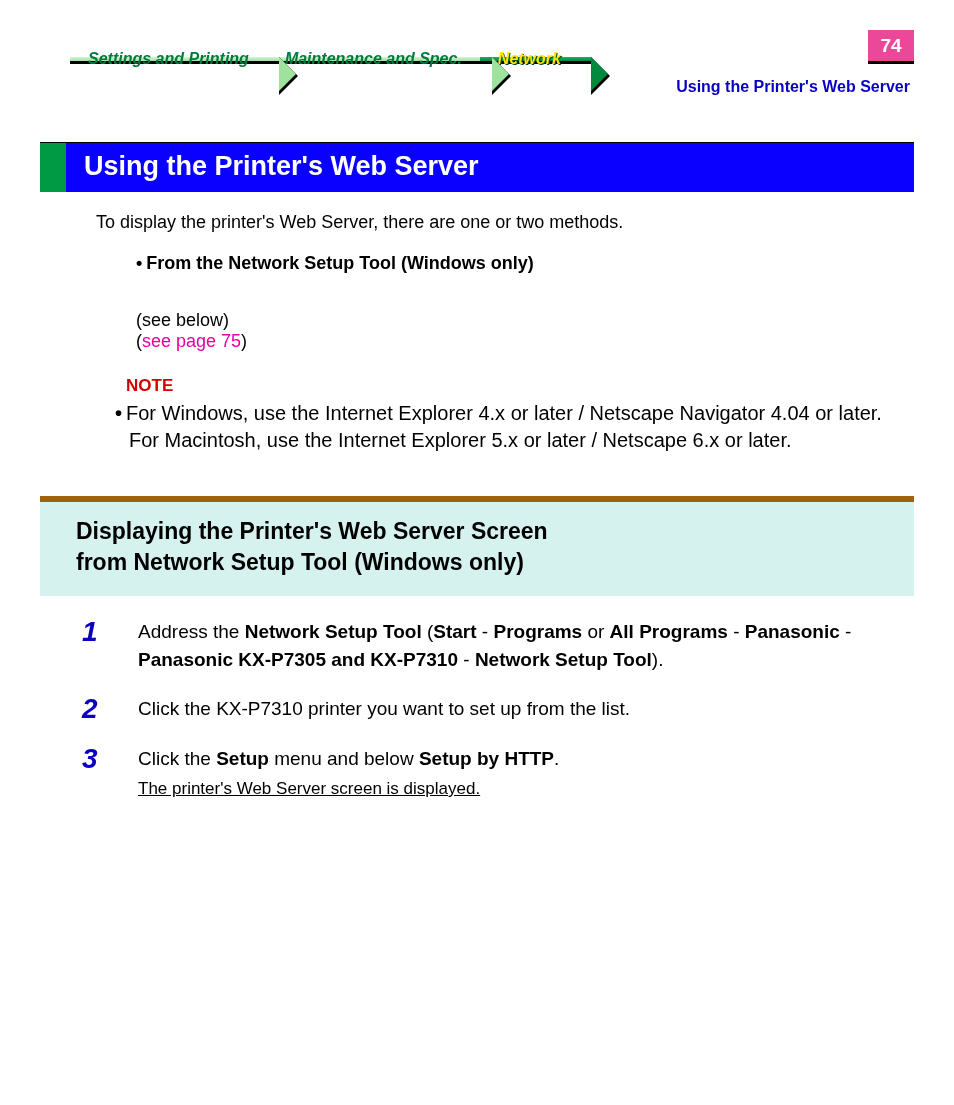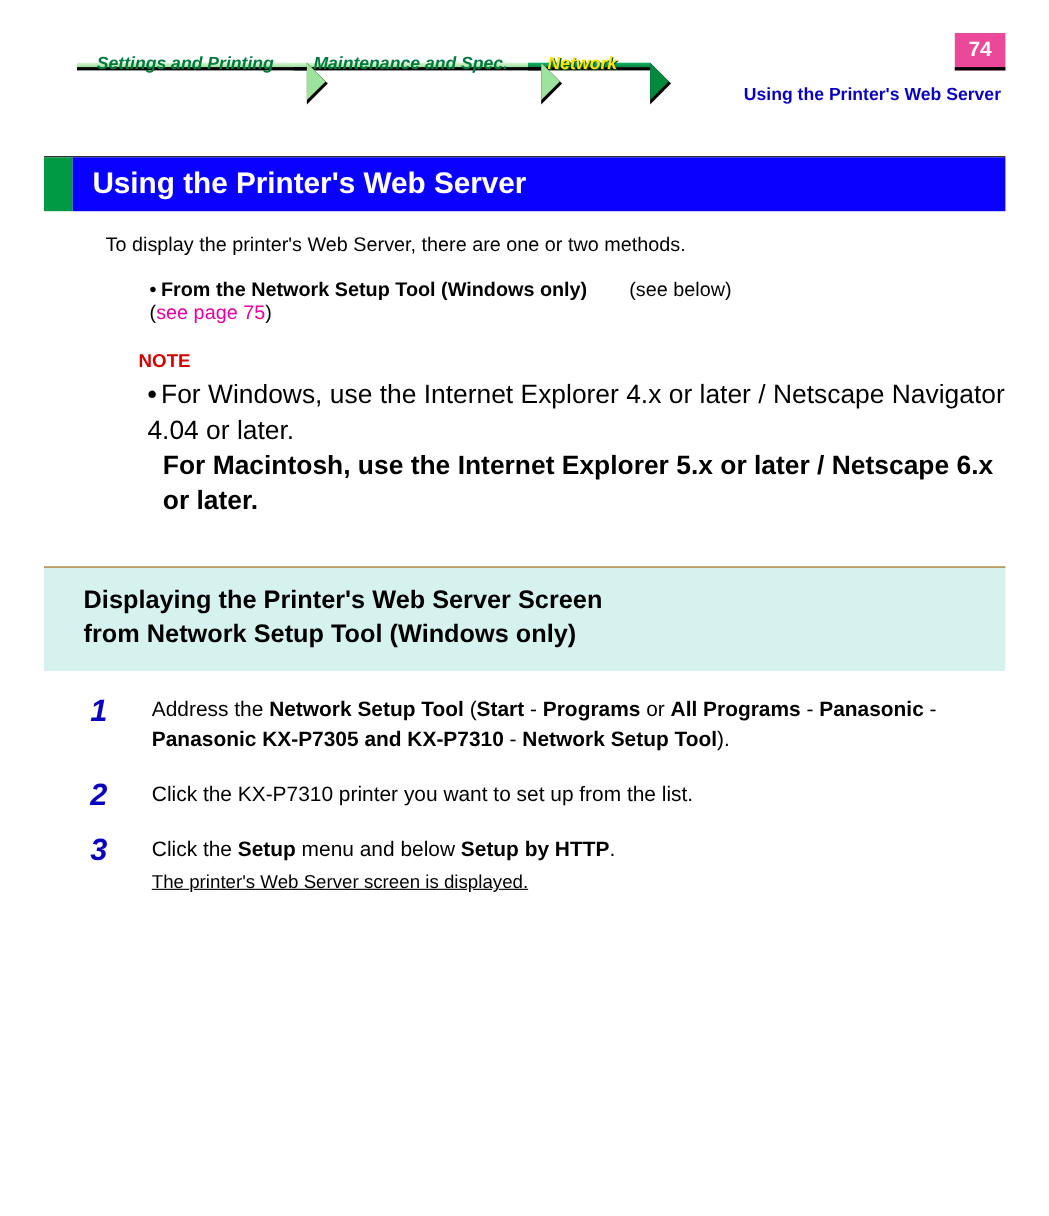--- a/index.html
+++ b/index.html
@@ -105,52 +105,52 @@
     line-height: 1.4;
     margin: 18px 0 0 56px;
     max-width: 810px;
   }
   .methods {
     margin: 18px 0 0 96px;
     font-size: 18px;
   }
   .method-row {
     display: flex;
-    gap: 16px;
+    gap: 36px;
+    flex-direction: column;
   }
   .method-label {
     font-weight: bold;
     width: 420px;
   }
   .bullet {
     font-weight: bold;
     margin-right: 4px;
   }
   .link-magenta { color: #e600a1; }
   .note-label {
     color: #d40000;
     font-weight: bold;
     font-size: 17px;
     margin: 24px 0 4px 86px;
   }
   .note-body {
-    font-size: 24px;
+    font-size: 20px;
     line-height: 1.35;
-    margin-left: 94px;
+    margin-left: 75px;
     max-width: 790px;
   }
   .note-body .indent {
     margin-left: 14px;
     display: block;
-    font-weight: bold;
   }
   .section-box {
     margin-top: 42px;
     background: #d6f2ef;
-    border-top: 1px solid #a16207;
+    border-top: 6px solid #a16207;
     padding: 14px 18px 18px 36px;
     font-size: 23px;
     font-weight: bold;
     color: #000;
     line-height: 1.35;
   }
   .steps {
     margin-top: 22px;
     margin-left: 42px;
   }

